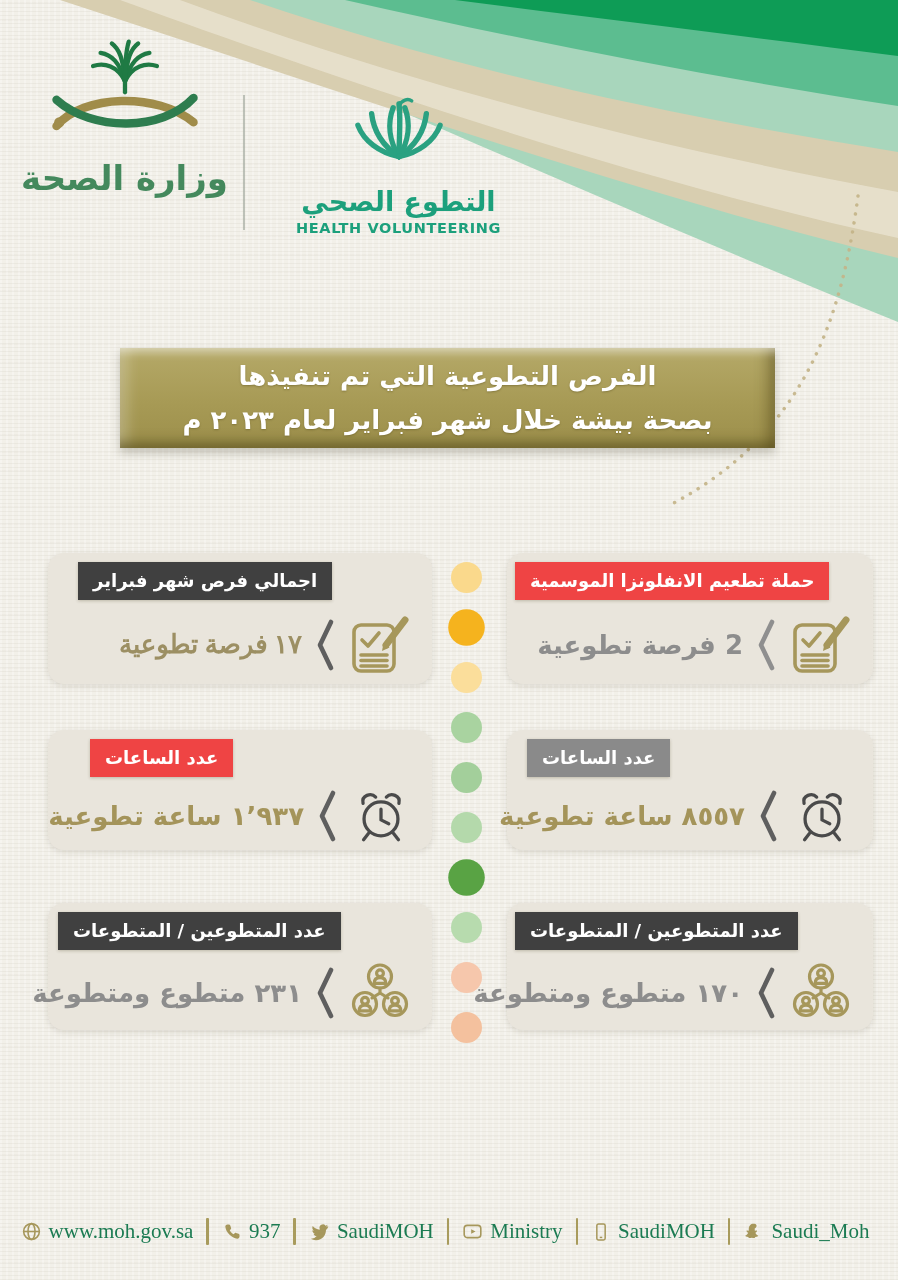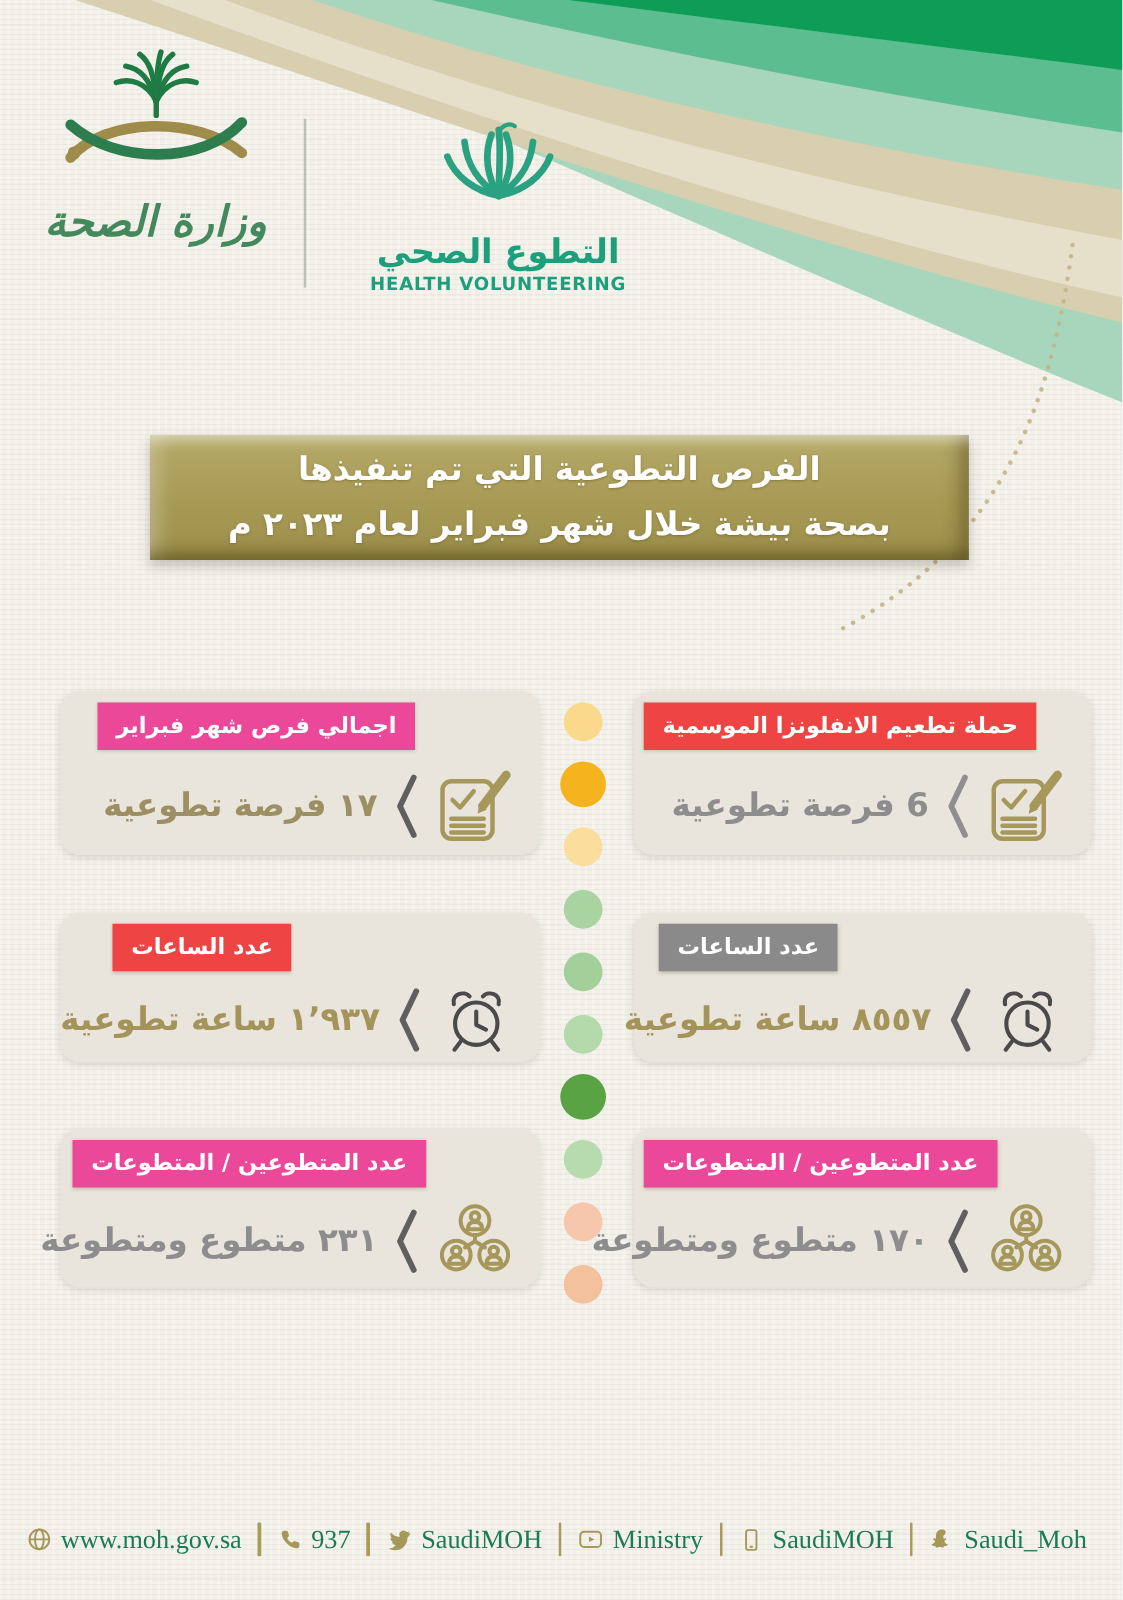--- a/index.html
+++ b/index.html
@@ -10,21 +10,21 @@
         background-image:
           repeating-linear-gradient(0deg, rgba(185,180,165,.14) 0 1px, transparent 1px 4px),
           repeating-linear-gradient(90deg, rgba(255,255,255,.28) 0 2px, transparent 2px 6px),
           repeating-linear-gradient(0deg, transparent 0 17px, rgba(150,140,118,.05) 17px 18px);}
   svg{display:block}
   
   .top-decor{position:absolute;top:0;left:0;width:898px;height:340px;}
   .dotted-arc{position:absolute;left:640px;top:188px;width:250px;height:330px;opacity:.9;}
   
   .moh-logo{position:absolute;left:12px;top:36px;width:225px;text-align:center;}
-  .moh-ar{font-size:34px;font-weight:bold;color:#44895D;margin-top:0px;font-style:italic;}
+  .moh-ar{font-size:34px;font-weight:bold;color:#44895D;margin-top:0px;}
   .moh-en{font-size:22px;color:#717D66;margin-top:2px;letter-spacing:.3px;}
   .logo-divider{position:absolute;left:243px;top:95px;width:2px;height:135px;background:#9FA89E;opacity:.65;}
   .hv-logo{position:absolute;left:258px;top:96px;width:205px;text-align:center;margin-left:38px;}
   .hv-ar{font-size:27px;font-weight:bold;color:#1CA07C;margin-top:2px;}
   .hv-en{font-size:14.5px;font-weight:bold;color:#1CA07C;letter-spacing:.6px;margin-top:3px;}
   
   .banner{position:absolute;left:120px;top:348px;width:655px;height:100px;border-radius:0;
           background:linear-gradient(180deg,#B5A968 0%,#A79A55 55%,#9C8F4B 100%);
           box-shadow:0 5px 9px rgba(60,55,30,.25),
                      inset 0 10px 10px -6px rgba(255,255,255,.55),
@@ -39,28 +39,28 @@
         box-shadow:0 2px 6px rgba(120,110,90,.20);display:flex;flex-direction:column;}
   .card.l1{left:48px;top:553px;width:384px;height:131px;}
   .card.r1{left:507px;top:553px;width:366px;height:131px;}
   .card.l2{left:48px;top:730px;width:384px;height:120px;}
   .card.r2{left:507px;top:730px;width:366px;height:120px;}
   .card.l3{left:48px;top:903px;width:384px;height:127px;}
   .card.r3{left:507px;top:903px;width:366px;height:127px;}
   .badge{display:inline-block;align-self:flex-start;margin-top:9px;height:38px;line-height:38px;
          padding:0 15px;color:#fff;font-size:18px;font-weight:bold;direction:rtl;white-space:nowrap;
          box-shadow:0 1px 3px rgba(90,80,50,.3);}
-  .badge.gold{background:#ec4899;}
+  .badge.gold{background:#404040;}
   .badge.green{background:#ef4444;}
   .badge.gray{background:#8A8A8A;}
   .l1 .badge{margin-left:30px;} .l2 .badge{margin-left:42px;} .l3 .badge{margin-left:10px;}
   .r1 .badge{margin-left:8px;}  .r2 .badge{margin-left:20px;} .r3 .badge{margin-left:8px;}
   .value-row{display:flex;align-items:center;gap:13px;padding:5px 20px 0 12px;direction:rtl;flex:1;}
   .value{font-size:26px;font-weight:bold;white-space:nowrap;}
-  .val-gold{color:#A4945A;} .val-goldmuted{color:#9C8F63;} .val-gray{color:#8D8D8D;}
+  .val-gold{color:#A4945A;} .val-goldmuted{color:#9C8F63;font-family:Liberation Serif, serif;} .val-gray{color:#8D8D8D;}
   .chev{flex:0 0 auto;}
   .icon-box{flex:0 0 auto;}
   
   .dots-col{position:absolute;left:451px;top:562px;width:31px;}
   .dot{width:31px;height:31px;border-radius:50%;margin-bottom:19px;}
   .dot.big{transform:scale(1.18);}
   
   .footer{position:absolute;left:0;top:1218px;width:890px;display:flex;justify-content:center;
           align-items:center;gap:13px;}
   .f-item{display:flex;align-items:center;gap:7px;}
@@ -175,21 +175,21 @@
             <line x1="13" y1="53" x2="39" y2="53"></line>
           <line x1="38" y1="32" x2="57" y2="7" stroke-width="7"></line>
           <path d="M34 38 l1.5 -8 6 4.5 z" fill="#A6975B" stroke="none"></path>
         </svg>
       </span>
       <span class="chev">
         <svg width="20" height="54" viewBox="0 0 20 54">
             <polyline points="16,4 5,27 16,50" fill="none" stroke="#8F8F8F" stroke-width="4.6" stroke-linecap="round" stroke-linejoin="round"></polyline>
           </svg>
       </span>
-      <span class="value val-gray">6  فرصة تطوعية</span>
+      <span class="value val-gray">2  فرصة تطوعية</span>
     </div>
   </div>
 
   <div class="card l2">
     <div class="badge green">عدد الساعات</div>
     <div class="value-row">
       <span class="icon-box">
         <svg width="62" height="62" viewBox="0 0 64 64" fill="none" stroke="#4A4A4A" stroke-width="3.4" stroke-linecap="round" stroke-linejoin="round">
           <circle cx="32" cy="35" r="17.5"></circle>
           <path d="M13.5 19 C11.5 10.5 22 7.5 26.5 12.5"></path>

